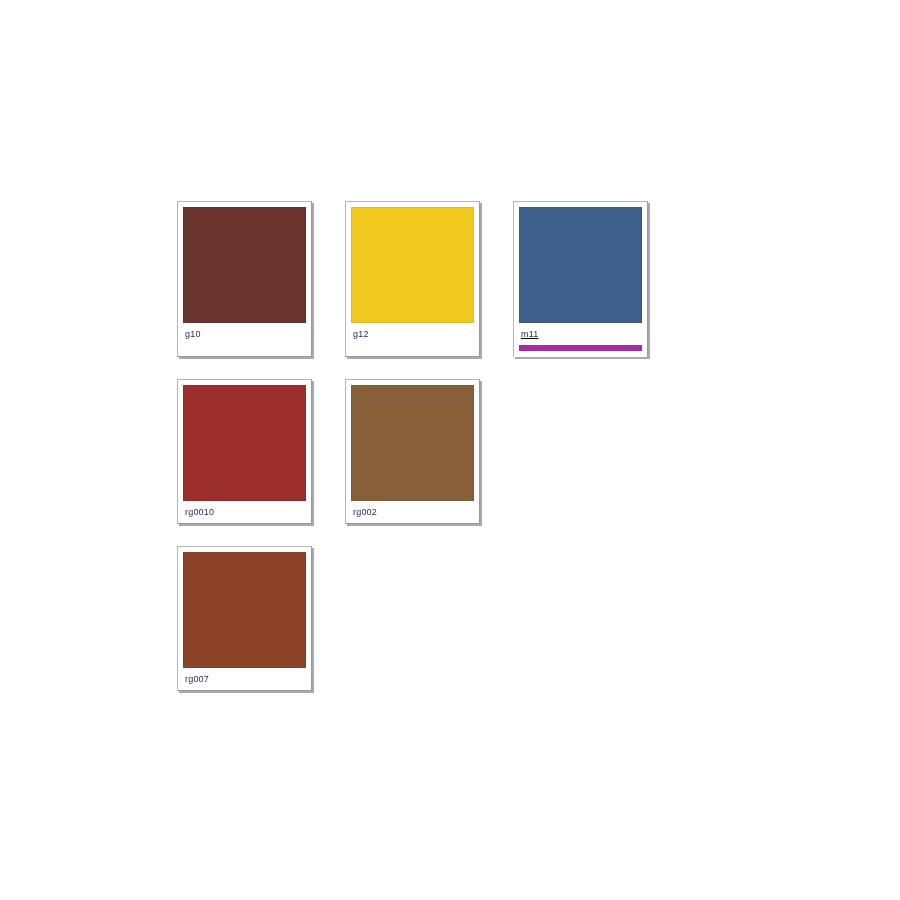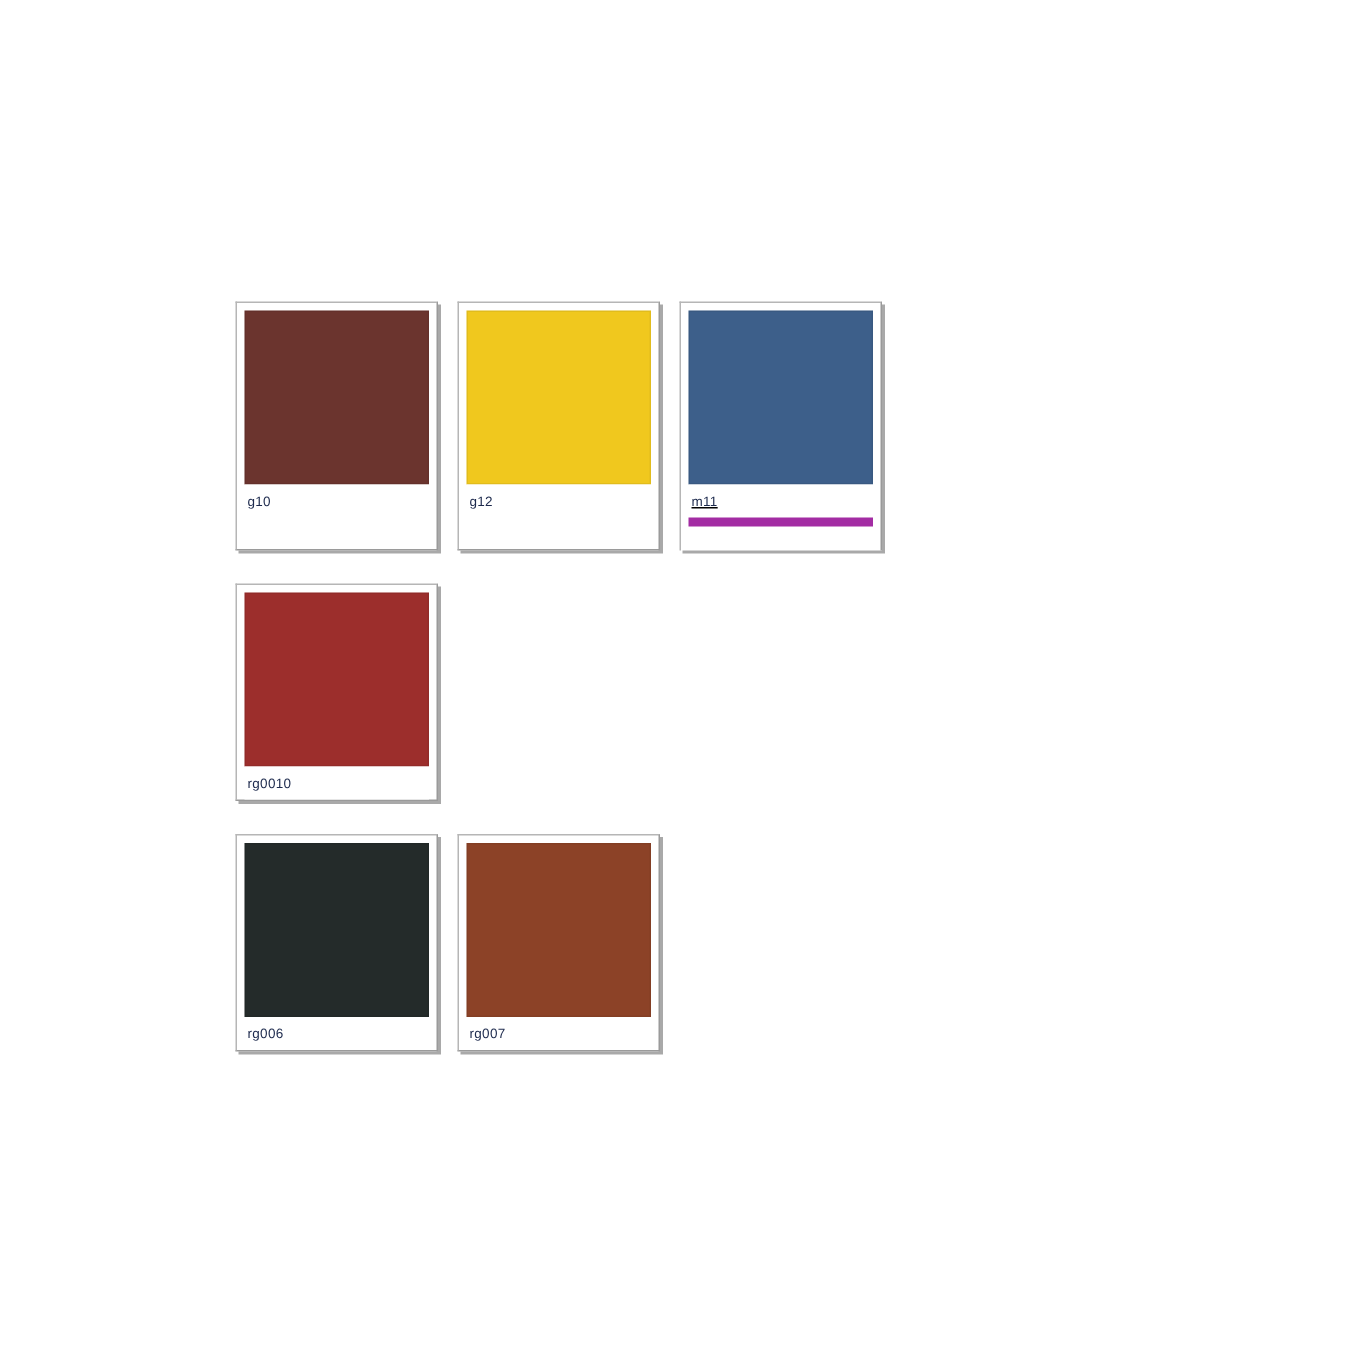--- a/index.html
+++ b/index.html
@@ -32,20 +32,21 @@
   .swatch-card {
     position: relative;
     width: 135px;
     box-sizing: border-box;
     background: #ffffff;
     border: 1px solid #b6b6b6;
     border-right: 1px solid #9a9a9a;
     border-bottom: 1px solid #9a9a9a;
     box-shadow: 2px 2px 0 0 #a9a9a9;
     padding: 5px 5px 0 5px;
+    margin-left: 20px;
   }
 
   .swatch-chip {
     width: 100%;
     height: 116px;
     display: block;
     box-sizing: border-box;
     border: 1px solid rgba(0,0,0,0.06);
   }
 
@@ -57,21 +58,21 @@
     font-family: "Liberation Sans", sans-serif;
     color: #1d2a4d;
     letter-spacing: 0.2px;
     white-space: nowrap;
     overflow: hidden;
     background: #ffffff;
   }
 
   .swatch-card.is-selected {
     border-bottom: none;
-    padding-bottom: 16px;
+    padding-bottom: 6px;
     text-decoration: underline;
   }
 
   .selection-bar {
     display: none;
     height: 6px;
     width: 100%;
     background: #a32ca3;
   }
   .swatch-card.is-selected .selection-bar {
@@ -100,28 +101,28 @@
       <div class="selection-bar" style="background: rgb(163, 44, 163);"></div>
     </div>
   </div>
 
   <div class="swatch-row">
     <div class="swatch-card">
       <div class="swatch-chip" style="background: rgb(156, 46, 44);"></div>
       <div class="swatch-caption">rg0010</div>
 
     </div>
+    <div class="swatch-card">
+      <div class="swatch-chip" style="background: rgb(135, 96, 58);"></div>
+      <div class="swatch-caption">rg002</div>
+
+    </div>
   </div>
 
   <div class="swatch-row">
-    <div class="swatch-card">
-      <div class="swatch-chip" style="background: rgb(36, 43, 42);"></div>
-      <div class="swatch-caption">rg006</div>
-
-    </div>
     <div class="swatch-card">
       <div class="swatch-chip" style="background: rgb(140, 66, 39);"></div>
       <div class="swatch-caption">rg007</div>
 
     </div>
   </div>
 
 </div>
 
 </body></html>

